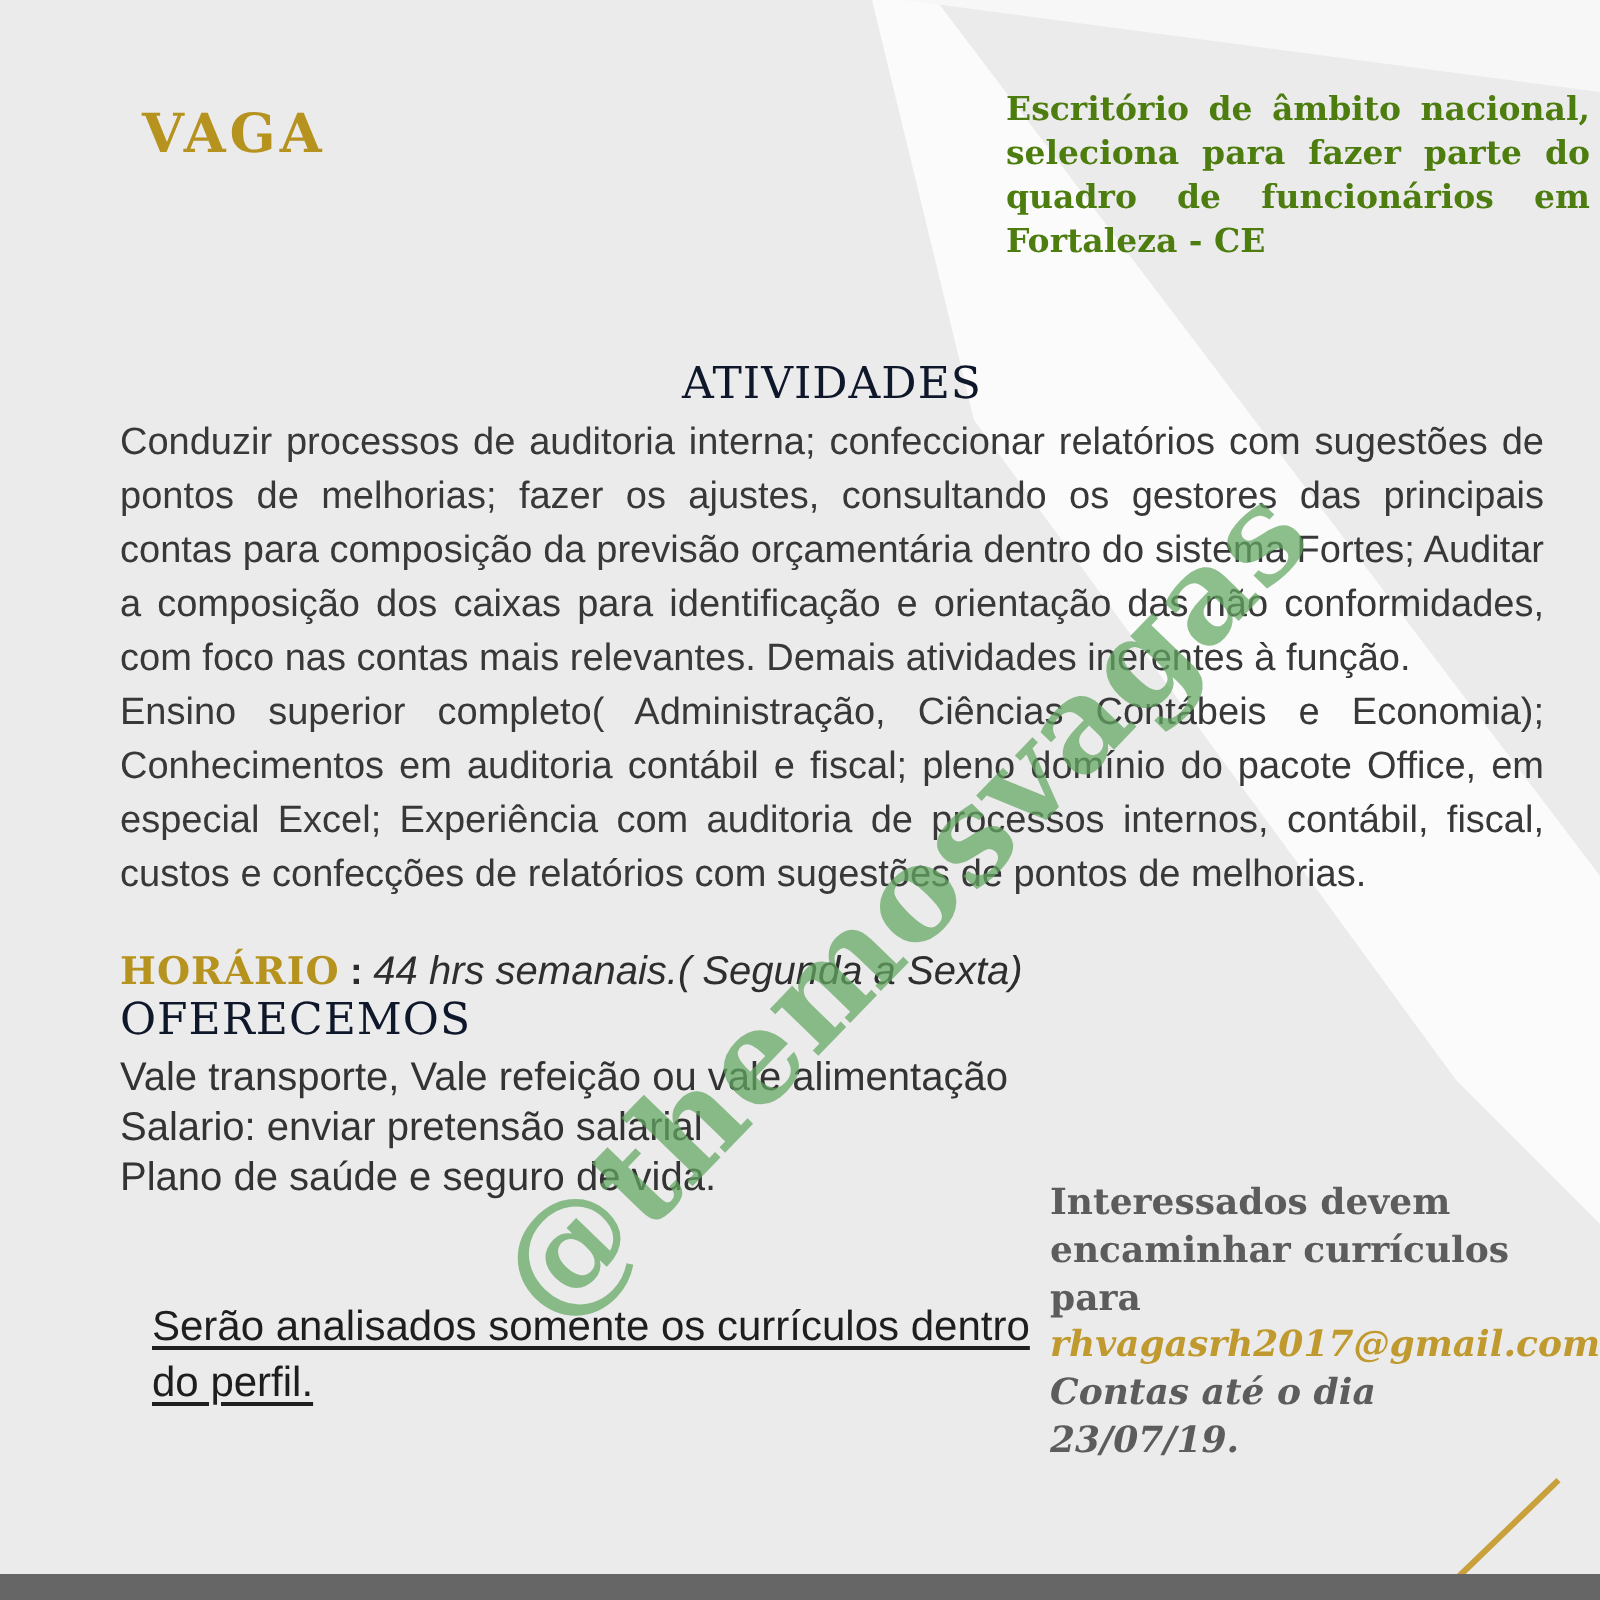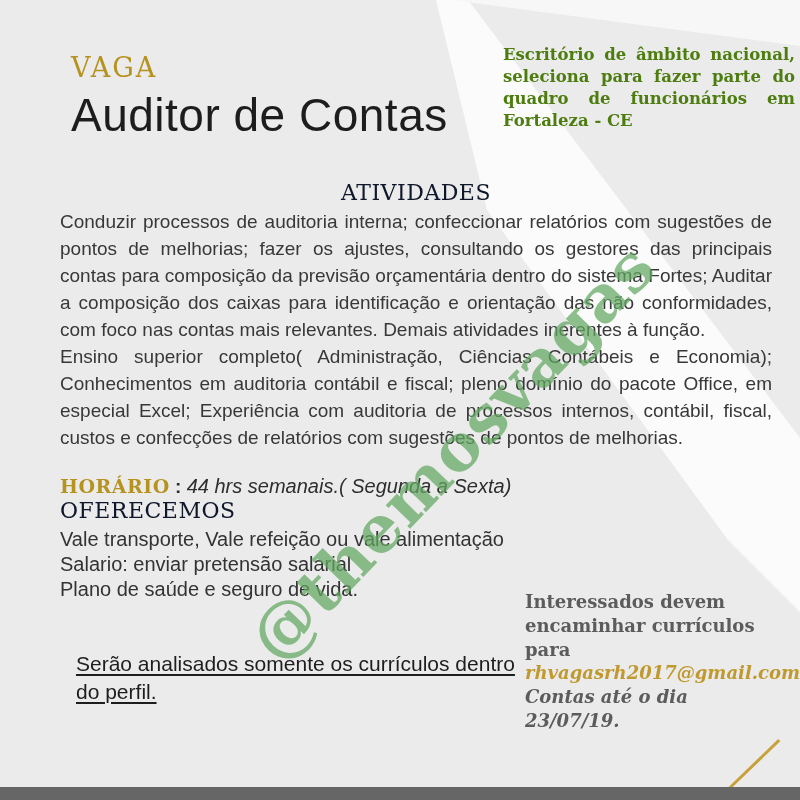--- a/index.html
+++ b/index.html
@@ -11,21 +11,21 @@
   .white-band{
     position:absolute;left:0;top:0;width:800px;height:800px;background:#fbfbfb;
     clip-path:polygon(436px 0px,468px 0px,800px 438px,800px 612px,728px 540px,487px 210px);
   }
   .corner-light{
     position:absolute;left:0;top:0;width:800px;height:800px;background:#f7f7f7;
     clip-path:polygon(452px 0px,800px 0px,800px 46px);
   }
   .title-block{position:absolute;left:71px;top:52px;z-index:2;}
   .vaga{
-    font-family:"DejaVu Serif",serif;font-weight:normal;font-size:27px;
+    font-family:"DejaVu Serif",serif;font-weight:bold;font-size:27px;
     color:#b6931f;letter-spacing:2px;
   }
   .job-title{
     font-size:46px;color:#1d1d1d;letter-spacing:.5px;margin-top:5px;
   }
   .intro{
     position:absolute;left:503px;top:44px;width:292px;z-index:2;
     font-family:"DejaVu Serif",serif;font-weight:bold;font-size:16.5px;
     line-height:1.33;color:#4d7c0f;text-align:justify;
   }
@@ -73,21 +73,20 @@
 </head>
 <body>
 
 <div class="page">
 
   <div class="white-band"></div>
   <div class="corner-light"></div>
 
   <div class="title-block">
     <div class="vaga">VAGA</div>
-    <div class="job-title">Auditor de Contas</div>
   </div>
 
   <div class="intro">Escritório de âmbito nacional, seleciona para fazer parte do quadro de funcionários em Fortaleza - CE</div>
 
   <div class="main">
     <div class="sec-h">ATIVIDADES</div>
     <p class="body">Conduzir processos de auditoria interna; confeccionar relatórios com sugestões de pontos de melhorias; fazer os ajustes, consultando os gestores das principais contas para composição da previsão orçamentária dentro do sistema Fortes; Auditar a composição dos caixas para identificação e orientação das não conformidades, com foco nas contas mais relevantes. Demais atividades inerentes à função.</p>
 
     <p class="body">Ensino superior completo( Administração, Ciências Contábeis e Economia); Conhecimentos em auditoria contábil e fiscal; pleno domínio do pacote Office, em especial Excel; Experiência com auditoria de processos internos, contábil, fiscal, custos e confecções de relatórios com sugestões de pontos de melhorias.</p>
 

